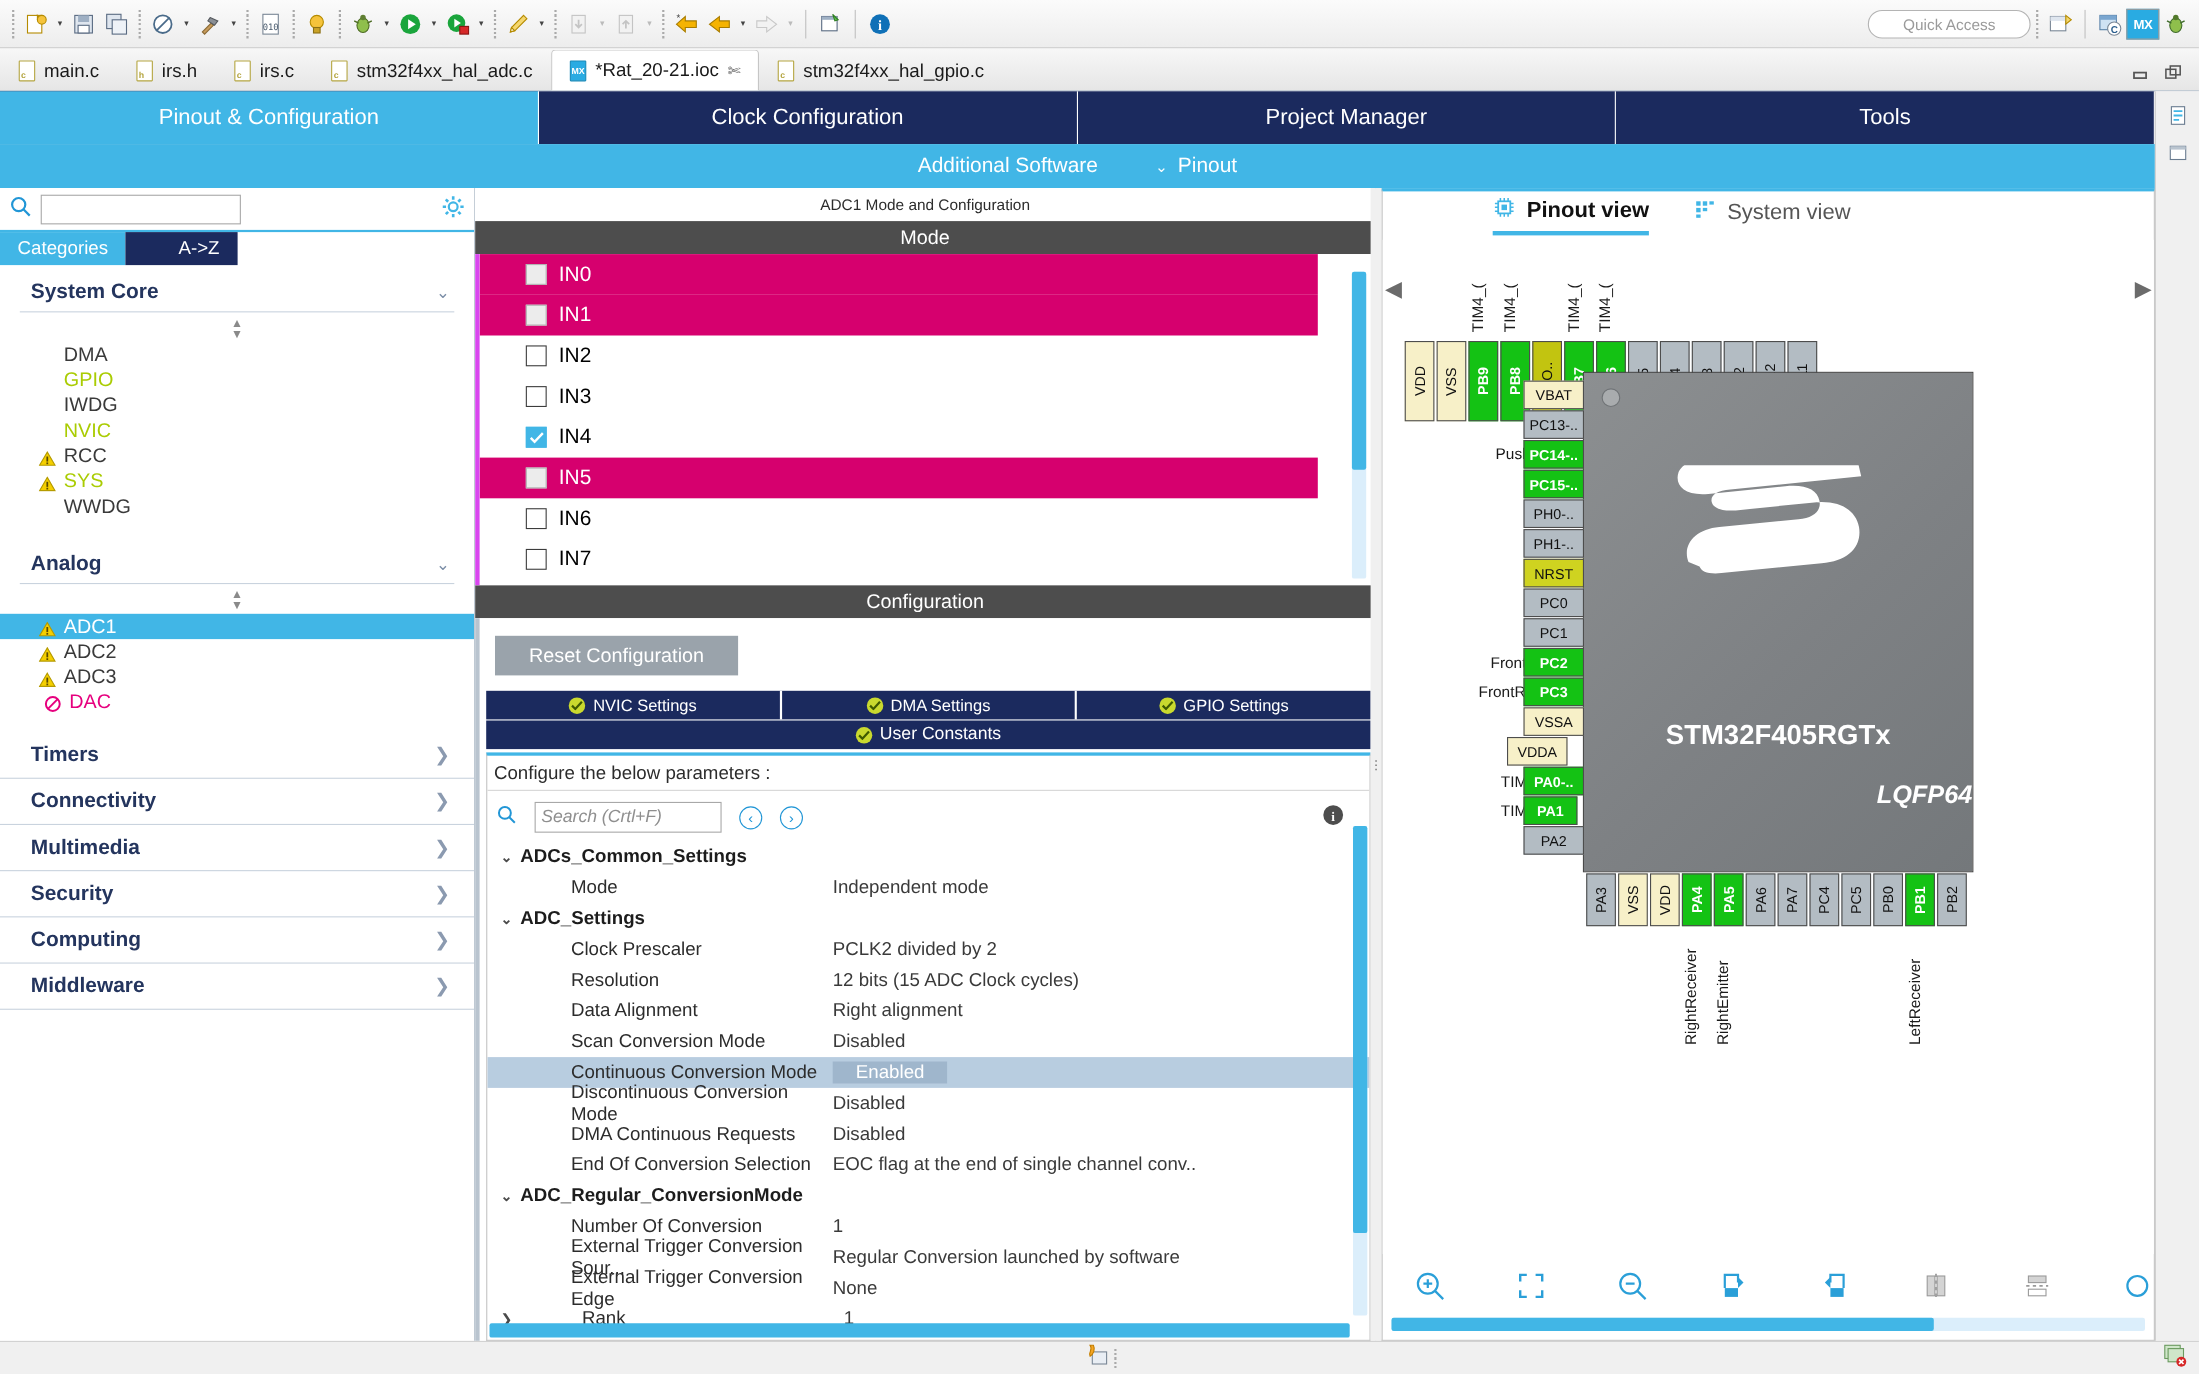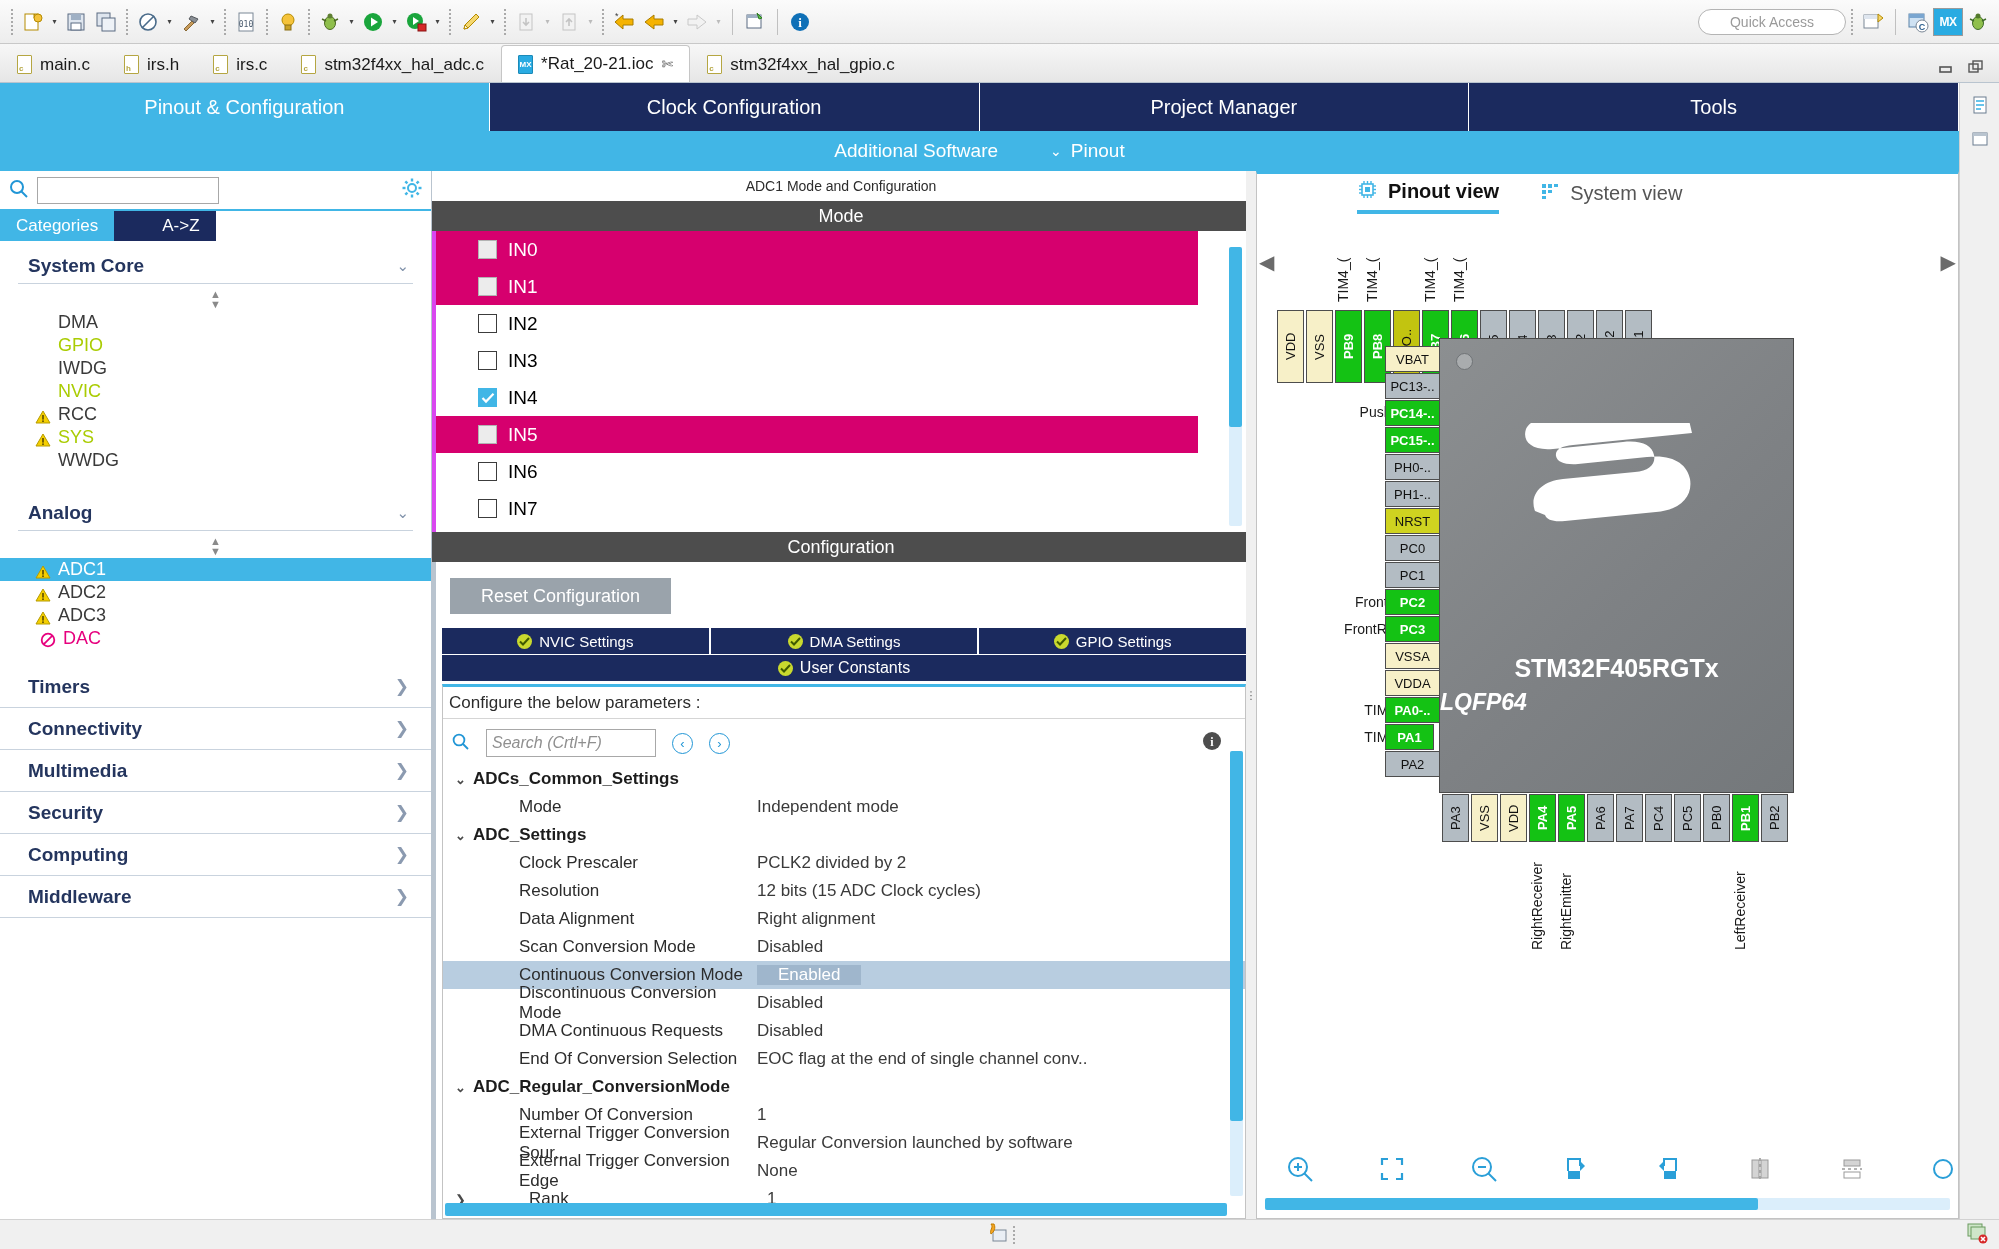--- a/index.html
+++ b/index.html
@@ -262,21 +262,21 @@
   .chip-body {
     position: absolute; left: 182px; top: 120px; width: 355px; height: 455px;
     background: linear-gradient(135deg, #8c8f91, #7e8184 55%, #74787b);
     border: 1.5px solid #4a4a4a;
   }
   .chip-dot { position: absolute; left: 16px; top: 14px; width: 17px; height: 17px;
     border-radius: 50%; background: #a9acae; border: 1px solid #6f7376; }
   .st-logo { position: absolute; left: 50%; top: 84px; transform: translateX(-50%); }
   .chip-name { position: absolute; left: 0; right: 0; top: 315px; text-align: center;
     color: #fff; font-size: 25px; font-weight: bold; }
-  .chip-pkg { position: absolute; left: 0; right: 0; top: 350px; text-align: left;
+  .chip-pkg { position: absolute; left: 0; right: 0; top: 370px; text-align: right;
     color: #fff; font-size: 23px; font-style: italic; font-weight: bold; }
 
   .pin { position: absolute; border: 1.3px solid #4d4d4d; background: #b3bcc3;
     font-size: 13px; color: #111; display: flex; align-items: center;
     justify-content: center; overflow: hidden; }
   .pin.green { background: #14c214; color: #fff; font-weight: bold; }
   .pin.cream { background: #f7f0c8; }
   .pin.olive { background: #cfd320; }
   .pin.darkolive { background: #c2c410; }
   .pin.vert { writing-mode: vertical-rl; transform: rotate(180deg); }
@@ -987,21 +987,21 @@
       <div class="pin green" style="left:128px; top:182px; width:55px; height:26px;">PC14-..</div>
       <div class="pin green" style="left:128px; top:209px; width:55px; height:26px;">PC15-..</div>
       <div class="pin" style="left:128px; top:236px; width:55px; height:26px;">PH0-..</div>
       <div class="pin" style="left:128px; top:263px; width:55px; height:26px;">PH1-..</div>
       <div class="pin olive" style="left:128px; top:290px; width:55px; height:26px;">NRST</div>
       <div class="pin" style="left:128px; top:317px; width:55px; height:26px;">PC0</div>
       <div class="pin" style="left:128px; top:344px; width:55px; height:26px;">PC1</div>
       <div class="pin green" style="left:128px; top:371px; width:55px; height:26px;">PC2</div>
       <div class="pin green" style="left:128px; top:398px; width:55px; height:26px;">PC3</div>
       <div class="pin cream" style="left:128px; top:425px; width:55px; height:26px;">VSSA</div>
-      <div class="pin cream" style="left:128px; top:452px; width:55px; height:26px;">VDDA</div>
+      <div class="pin cream" style="left:113px; top:452px; width:55px; height:26px;">VDDA</div>
       <div class="pin green" style="left:128px; top:479px; width:55px; height:26px;">PA0-..</div>
       <div class="pin green" style="left:128px; top:506px; width:49px; height:26px;">PA1</div>
       <div class="pin" style="left:128px; top:533px; width:55px; height:26px;">PA2</div>
 
       <div class="pin vert" style="left:185px; top:576px; width:27px; height:48px;">PA3</div>
       <div class="pin cream vert" style="left:214px; top:576px; width:27px; height:48px;">VSS</div>
       <div class="pin cream vert" style="left:243px; top:576px; width:27px; height:48px;">VDD</div>
       <div class="pin green vert" style="left:272px; top:576px; width:27px; height:48px;">PA4</div>
       <div class="pin green vert" style="left:301px; top:576px; width:27px; height:48px;">PA5</div>
       <div class="pin vert" style="left:330px; top:576px; width:27px; height:48px;">PA6</div>

